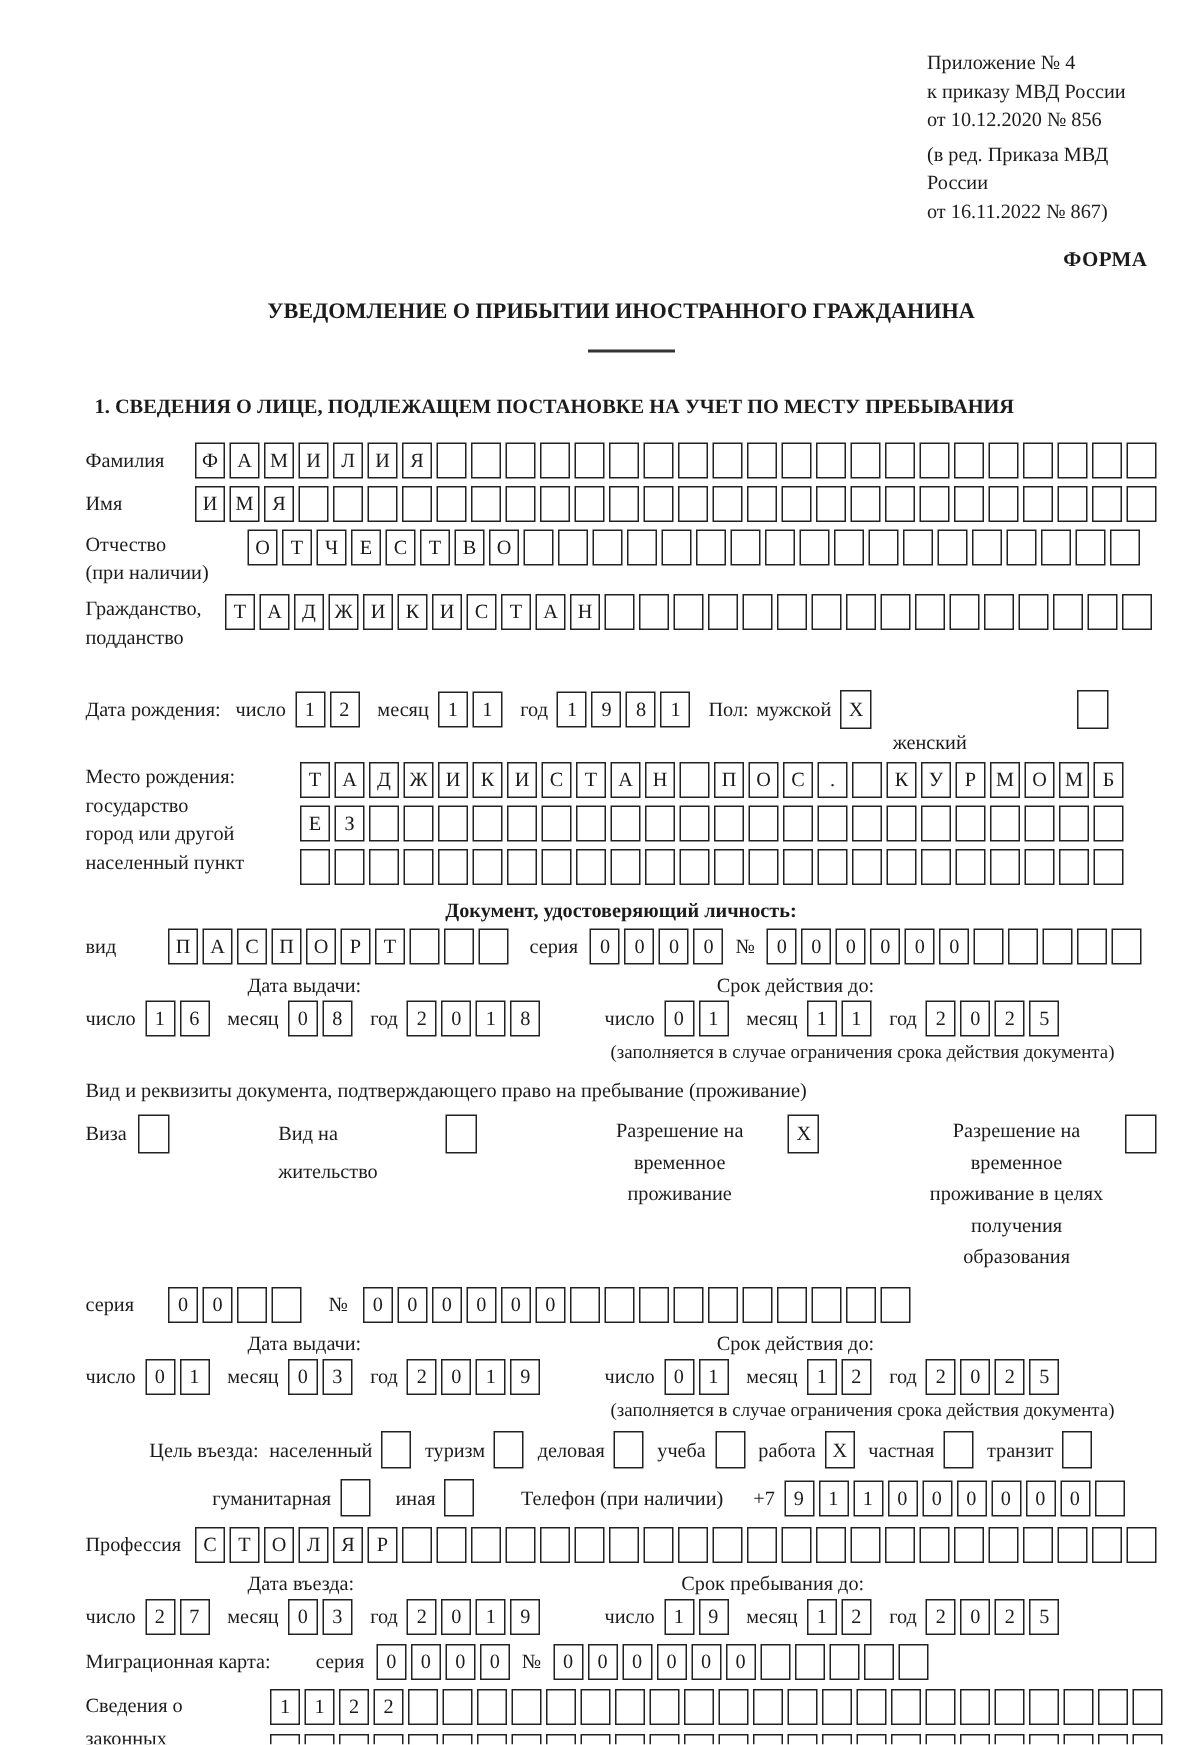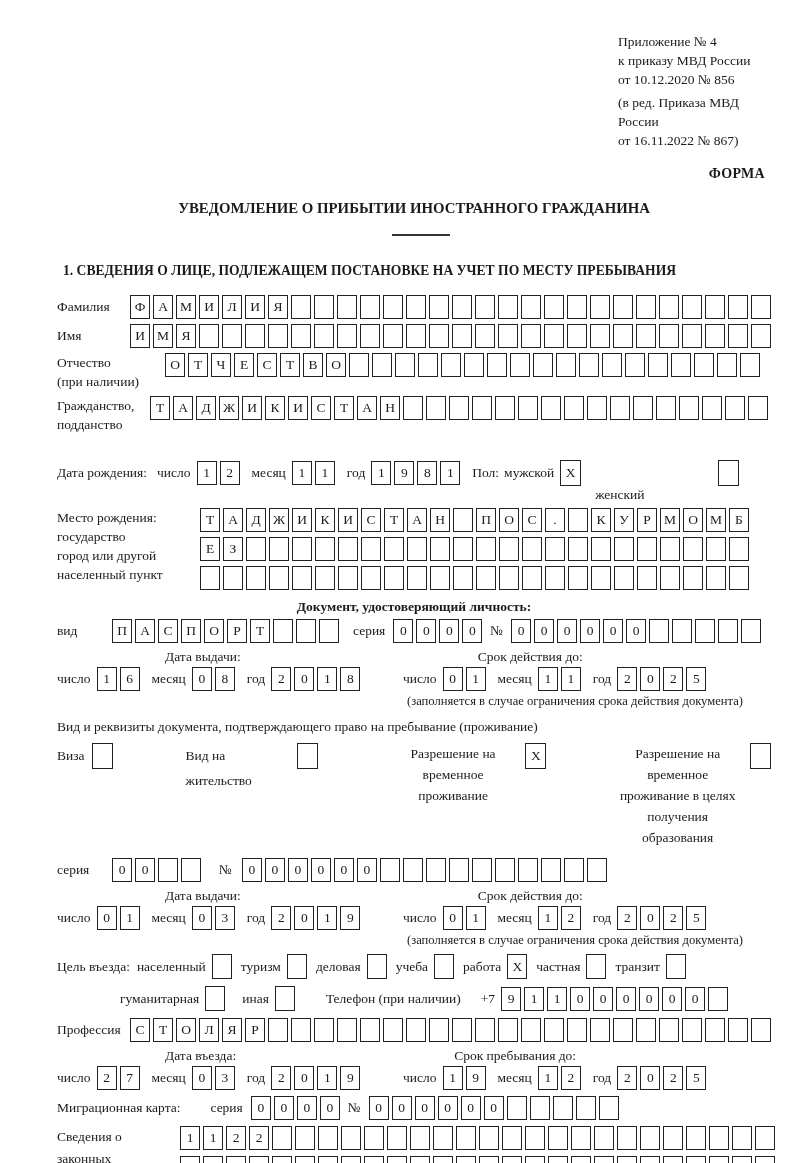--- a/index.html
+++ b/index.html
@@ -47,21 +47,21 @@
   .dgroup .cells { margin-right: 12px; }
   .dgroup .cells:last-child { margin-right: 0; }
   .dnote { text-align: right; font-size: 12.6px; margin: 3px 28px 0 0; }
   
   .intro { line-height: 23px; }
   .optrow { display: flex; align-items: flex-start; margin: 5px 0 10px; gap: 47px; }
   .opt { display: flex; align-items: flex-start; }
   .opt .olabel { margin-right: 7px; line-height: 25px; }
   .opt-multi { text-align: center; line-height: 21px; }
   
-  .prow { display: flex; align-items: center; margin-bottom: 7px; }
+  .prow { display: flex; align-items: center; margin-bottom: 7px; justify-content: center; }
   .prow .plabel { margin-right: 7px; }
   .pitem { display: flex; align-items: center; margin-right: 9px; }
   .pitem .cbox { margin-left: 6px; width: 20px; height: 25px; }
   
   .repgrp { display: flex; align-items: flex-start; margin-top: 6px; }
   .repcells .cells { margin-bottom: 6px; }
   .b { font-weight: bold; }
   .center { text-align: center; }
   .mt2 { margin-top: 2px; }
 </style>

